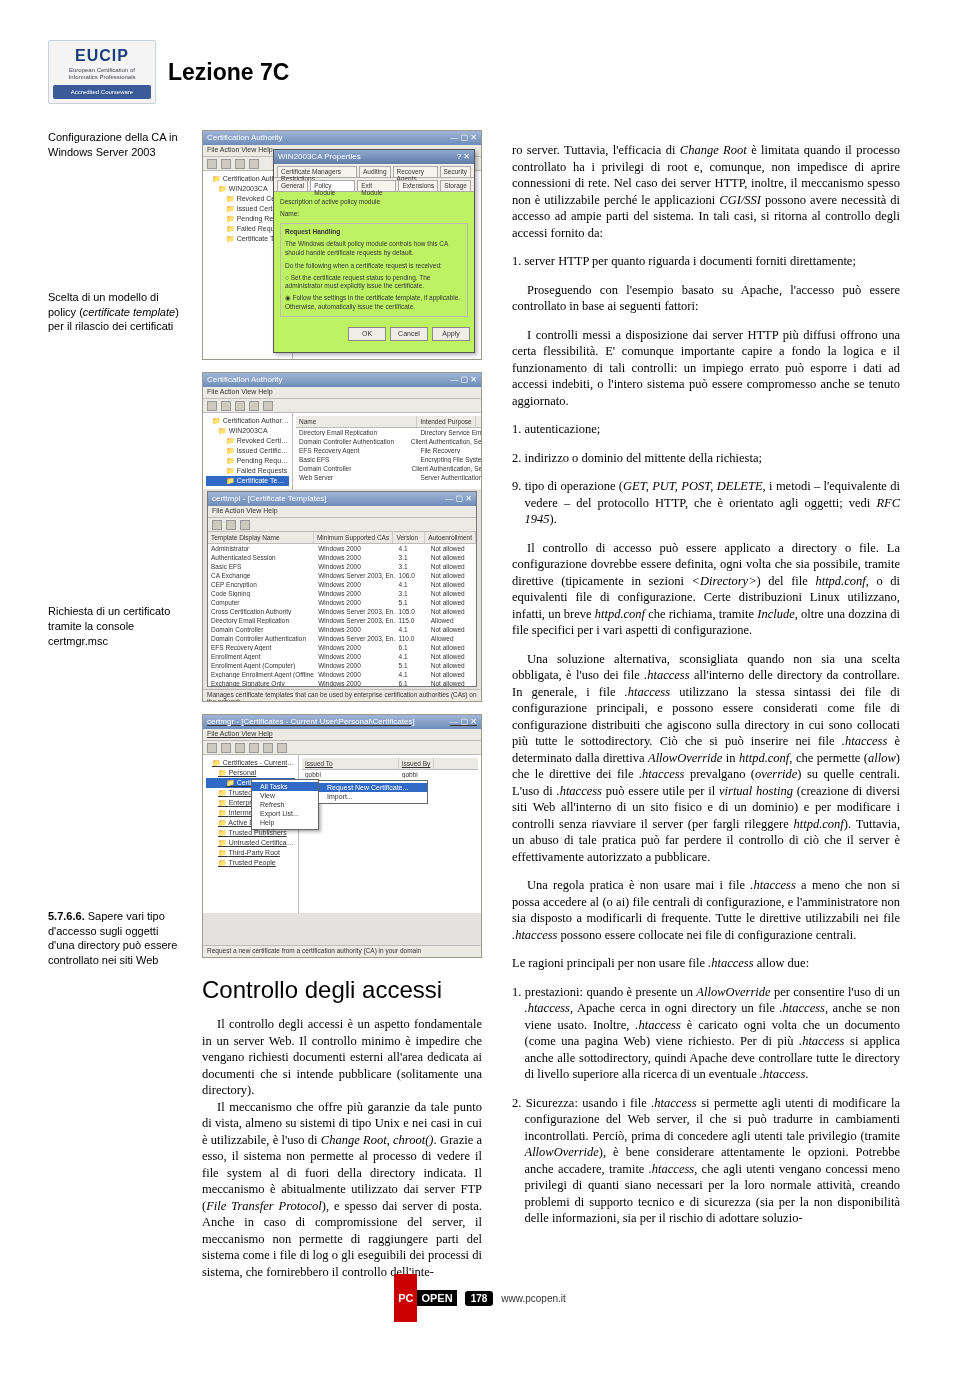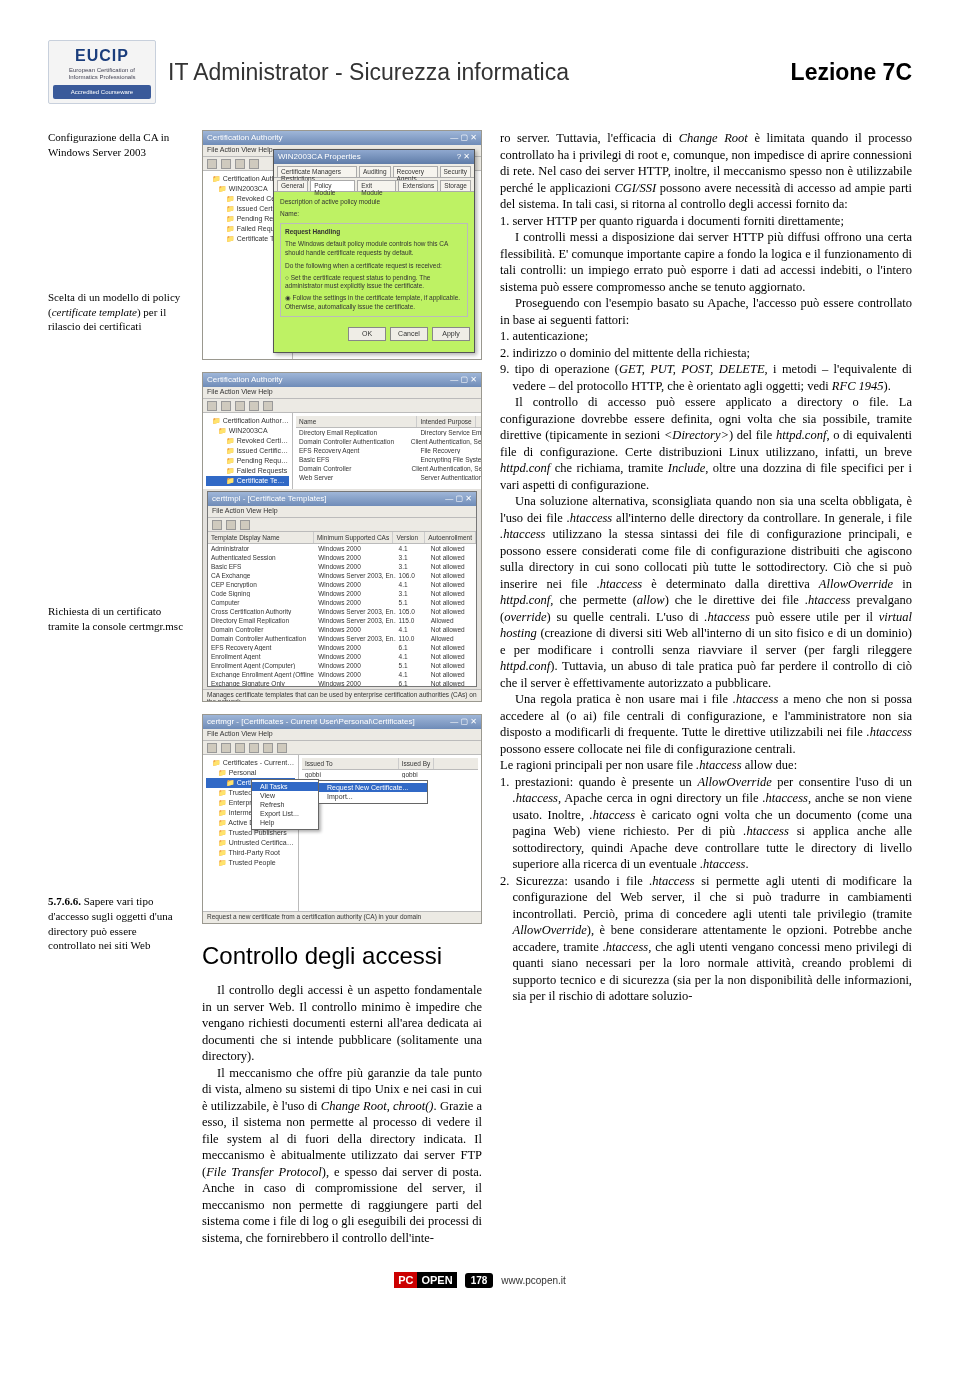--- a/index.html
+++ b/index.html
@@ -7,21 +7,21 @@
   .page { width: 960px; padding: 40px 48px 60px 48px; position: relative; }
   .header { display: flex; align-items: center; gap: 12px; margin-bottom: 26px; }
   .logo { width: 108px; height: 64px; background: #f4f4f4; border: 1px solid #c8d0dc; position: relative; border-radius: 2px; }
   .logo::before { content: "EUCIP"; position: absolute; top: 6px; left: 6px; right: 6px; text-align: center; font-family: Arial, sans-serif; font-weight: bold; font-size: 16px; color: #1a3d7c; letter-spacing: 1px; }
   .logo::after { content: "European Certification of\A Informatics Professionals"; white-space: pre; position: absolute; top: 26px; left: 6px; right: 6px; font-size: 6px; color: #445; font-family: Arial, sans-serif; line-height: 1.1; text-align: center; }
   .logo .badge { position: absolute; bottom: 4px; left: 4px; right: 4px; height: 14px; background: #3a5a9a; color: #fff; font-size: 6px; font-family: Arial, sans-serif; display: flex; align-items: center; justify-content: center; border-radius: 2px; }
   .hdr-title { font-family: Arial, Helvetica, sans-serif; font-size: 23px; font-weight: 500; color: #333; flex: 1; }
   .hdr-lesson { font-family: Arial, Helvetica, sans-serif; font-size: 23px; font-weight: bold; color: #000; }
   .content { display: flex; gap: 18px; }
   .colL { width: 136px; flex-shrink: 0; }
-  .caption { font-family: Liberation Serif, serif; font-size: 11px; line-height: 1.35; color: #000; margin-bottom: 10px; }
+  .caption { font-family: Liberation Sans, sans-serif; font-size: 11px; line-height: 1.35; color: #000; margin-bottom: 10px; }
   .caption .i { font-style: italic; }
   .colM { width: 280px; flex-shrink: 0; }
   .shot { width: 280px; background: #e4e2de; border: 1px solid #9a988f; margin-bottom: 12px; position: relative; font-family: Tahoma, Arial, sans-serif; font-size: 7px; color: #333; overflow: hidden; }
   .shot .titlebar { height: 14px; background: linear-gradient(#9fb6d8,#6f8cb8); color: #fff; font-size: 8px; padding: 2px 4px; display: flex; justify-content: space-between; }
   .shot .menubar { height: 12px; background: #eceae4; border-bottom: 1px solid #bbb; padding: 1px 4px; font-size: 7px; color: #333; }
   .shot .toolbar { height: 14px; background: #eceae4; border-bottom: 1px solid #bbb; display: flex; align-items: center; gap: 4px; padding: 0 4px; }
   .shot .toolbar .ico { width: 10px; height: 10px; background: #cfcabe; border: 1px solid #999; }
   .shot .body { display: flex; height: calc(100% - 40px); }
   .shot .tree { width: 90px; background: #fff; border-right: 1px solid #bbb; padding: 3px; }
   .shot .tree .node { white-space: nowrap; overflow: hidden; text-overflow: ellipsis; padding: 1px 0 1px 6px; }
@@ -38,45 +38,44 @@
   .shot .dialog .btn { width: 38px; height: 14px; background: #efede6; border: 1px solid #888; font-size: 7px; display: flex; align-items: center; justify-content: center; }
   .shot .listhdr { display: flex; background: #eceae4; border-bottom: 1px solid #bbb; font-size: 6.5px; }
   .shot .listhdr div { padding: 2px 3px; border-right: 1px solid #ccc; }
   .shot .row { display: flex; font-size: 6.5px; padding: 1px 0; }
   .shot .row div { padding: 0 3px; overflow: hidden; white-space: nowrap; }
   .ctx { position: absolute; background: #fff; border: 1px solid #666; box-shadow: 2px 2px 3px rgba(0,0,0,0.3); font-size: 7px; padding: 2px 0; }
   .ctx div { padding: 1px 16px 1px 8px; }
   .ctx div.hl { background: #3169c6; color: #fff; }
   .ctx .sub { position: absolute; left: 100%; top: 0; background: #fff; border: 1px solid #666; padding: 2px 0; }
   .colR { flex: 1; font-size: 12.5px; line-height: 1.32; text-align: justify; }
-  .colR p { margin: 0; }
+  .colR p { margin: 12px; }
   .colR p.ind { text-indent: 1.2em; }
   .colR .i { font-style: italic; }
   .colR .li-num { text-indent: -1.0em; padding-left: 1.0em; }
   .section-title { font-family: Arial, Helvetica, sans-serif; font-size: 24px; font-weight: 400; color: #000; margin: 18px 0 12px 0; }
   .col-intro p { margin: 0; }
   .footer { position: absolute; bottom: 18px; left: 0; right: 0; display: flex; align-items: center; justify-content: center; gap: 8px; font-family: Arial, sans-serif; font-size: 10px; color: #333; }
   .footer .pcopen { display: inline-flex; align-items: center; }
-  .footer .pc { background: #c00; color: #fff; font-weight: bold; padding: 2px 4px; font-size: 11px; }
+  .footer .pc { background: #c00; color: #fff; font-weight: bold; padding: 18px 4px; font-size: 11px; }
   .footer .open { background: #000; color: #fff; font-weight: bold; padding: 2px 4px; font-size: 11px; }
   .footer .pagenum { background: #000; color: #fff; padding: 2px 6px; border-radius: 3px; font-weight: bold; font-size: 10px; }
   .gap1 { height: 120px; }
   .gap2 { height: 260px; }
   .gap3 { height: 250px; }
 </style>
 </head>
 <body>
 
 <div class="page">
 
   <div class="header">
     <div class="logo">
       <div class="badge">Accredited Courseware</div>
     </div>
-    <div class="hdr-title">IT Administrator - Sicurezza informatica</div>
     <div class="hdr-lesson">Lezione 7C</div>
   </div>
 
   <div class="content">
 
     <div class="colL">
       <div class="caption">Configurazione della CA in Windows Server 2003</div>
       <div class="gap1"></div>
       <div class="caption">
         <span>Scelta di un modello di policy (</span><span class="i">certificate template</span><span>) per il rilascio dei certificati</span>
@@ -323,21 +322,21 @@
                   <div style="width:30%">Windows 2000</div>
                   <div style="width:12%">6.1</div>
                   <div>Not allowed</div>
                 </div>
               </div>
           </div>
         </div>
         <div style="position:absolute;bottom:0;left:0;right:0;height:12px;background:#eceae4;border-top:1px solid #bbb;font-size:6.5px;padding:1px 4px">Manages certificate templates that can be used by enterprise certification authorities (CAs) on the network.</div>
       </div>
 
-      <div class="shot" style="height:210px;">
+      <div class="shot" style="height:244px;text-decoration:underline;">
         <div class="titlebar">
             <span>certmgr - [Certificates - Current User\Personal\Certificates]</span>
             <span>— ▢ ✕</span>
           </div>
         <div class="menubar">File  Action  View  Help</div>
         <div class="toolbar">
             <div class="ico"></div>
             <div class="ico"></div>
             <div class="ico"></div>
             <div class="ico"></div>
@@ -388,22 +387,22 @@
         <p class="ind">Il controllo degli accessi è un aspetto fondamentale in un server Web. Il controllo minimo è impedire che vengano richiesti documenti esterni all'area dedicata ai documenti che si intende pubblicare (solitamente una directory).</p>
         <p class="ind">
           <span>Il meccanismo che offre più garanzie da tale punto di vista, almeno su sistemi di tipo Unix e nei casi in cui è utilizzabile, è l'uso di </span><span class="i">Change Root</span><span>, </span><span class="i">chroot()</span><span>. Grazie a esso, il sistema non permette al processo di vedere il file system al di fuori della directory indicata. Il meccanismo è abitualmente utilizzato dai server FTP (</span><span class="i">File Transfer Protocol</span><span>), e spesso dai server di posta. Anche in caso di compromissione del server, il meccanismo non permette di raggiungere parti del sistema come i file di log o gli eseguibili dei processi di sistema, che fornirebbero il controllo dell'inte-</span>
         </p>
       </div>
     </div>
 
     <div class="colR">
       <p><span>ro server. Tuttavia, l'efficacia di </span><span class="i">Change Root</span><span> è limitata quando il processo controllato ha i privilegi di root e, comunque, non impedisce di aprire connessioni di rete. Nel caso dei server HTTP, inoltre, il meccanismo spesso non è utilizzabile perché le applicazioni </span><span class="i">CGI/SSI</span><span> possono avere necessità di accesso ad ampie parti del sistema. In tali casi, si ritorna al controllo degli accessi fornito da:</span></p>
       <p class="li-num">1. server HTTP per quanto riguarda i documenti forniti direttamente;</p>
+      <p class="ind">Proseguendo con l'esempio basato su Apache, l'accesso può essere controllato in base ai seguenti fattori:</p>
       <p class="ind">I controlli messi a disposizione dai server HTTP più diffusi offrono una certa flessibilità. E' comunque importante capire a fondo la logica e il funzionamento di tali controlli: un impiego errato può esporre i dati ad accessi indebiti, o l'intero sistema può essere compromesso anche se tenuto aggiornato.</p>
-      <p class="ind">Proseguendo con l'esempio basato su Apache, l'accesso può essere controllato in base ai seguenti fattori:</p>
       <p class="li-num">1. autenticazione;</p>
       <p class="li-num">2. indirizzo o dominio del mittente della richiesta;</p>
       <p class="li-num"><span>9. tipo di operazione (</span><span class="i">GET, PUT, POST, DELETE</span><span>, i metodi – l'equivalente di vedere – del protocollo HTTP, che è orientato agli oggetti; vedi </span><span class="i">RFC 1945</span><span>).</span></p>
       <p class="ind"><span>Il controllo di accesso può essere applicato a directory o file. La configurazione dovrebbe essere definita, ogni volta che sia possibile, tramite direttive (tipicamente in sezioni </span><span class="i">&lt;Directory&gt;</span><span>) del file </span><span class="i">httpd.conf</span><span>, o di equivalenti file di configurazione. Certe distribuzioni Linux utilizzano, infatti, un breve </span><span class="i">httpd.conf</span><span> che richiama, tramite </span><span class="i">Include</span><span>, oltre una dozzina di file specifici per i vari aspetti di configurazione.</span></p>
       <p class="ind"><span>Una soluzione alternativa, sconsigliata quando non sia una scelta obbligata, è l'uso dei file </span><span class="i">.htaccess</span><span> all'interno delle directory da controllare. In generale, i file </span><span class="i">.htaccess</span><span> utilizzano la stessa sintassi dei file di configurazione principali, e possono essere considerati come file di configurazione distribuiti che agiscono sulla directory in cui sono collocati più tutte le sottodirectory. Ciò che si può inserire nei file </span><span class="i">.htaccess</span><span> è determinato dalla direttiva </span><span class="i">AllowOverride</span><span> in </span><span class="i">httpd.conf</span><span>, che permette (</span><span class="i">allow</span><span>) che le direttive dei file </span><span class="i">.htaccess</span><span> prevalgano (</span><span class="i">override</span><span>) su quelle centrali. L'uso di </span><span class="i">.htaccess</span><span> può essere utile per il </span><span class="i">virtual hosting</span><span> (creazione di diversi siti Web all'interno di un sito fisico e di un dominio) e per modificare i controlli senza riavviare il server (per fargli rileggere </span><span class="i">httpd.conf</span><span>). Tuttavia, un abuso di tale pratica può far perdere il controllo di ciò che il server è effettivamente autorizzato a pubblicare.</span></p>
       <p class="ind"><span>Una regola pratica è non usare mai i file </span><span class="i">.htaccess</span><span> a meno che non si possa accedere al (o ai) file centrali di configurazione, e l'amministratore non sia disposto a modificarli di frequente. Tutte le direttive utilizzabili nei file </span><span class="i">.htaccess</span><span> possono essere collocate nei file di configurazione centrali.</span></p>
       <p><span>Le ragioni principali per non usare file </span><span class="i">.htaccess</span><span> allow due:</span></p>
       <p class="li-num"><span>1. prestazioni: quando è presente un </span><span class="i">AllowOverride</span><span> per consentire l'uso di un </span><span class="i">.htaccess</span><span>, Apache cerca in ogni directory un file </span><span class="i">.htaccess</span><span>, anche se non viene usato. Inoltre, </span><span class="i">.htaccess</span><span> è caricato ogni volta che un documento (come una pagina Web) viene richiesto. Per di più </span><span class="i">.htaccess</span><span> si applica anche alle sottodirectory, quindi Apache deve controllare tutte le directory di livello superiore alla ricerca di un eventuale </span><span class="i">.htaccess</span><span>.</span></p>
       <p class="li-num"><span>2. Sicurezza: usando i file </span><span class="i">.htaccess</span><span> si permette agli utenti di modificare la configurazione del Web server, il che si può tradurre in cambiamenti incontrollati. Perciò, prima di concedere agli utenti tale privilegio (tramite </span><span class="i">AllowOverride</span><span>), è bene considerare attentamente le opzioni. Potrebbe anche accadere, tramite </span><span class="i">.htaccess</span><span>, che agli utenti vengano concessi meno privilegi di quanti siano necessari per la loro normale attività, creando problemi di supporto tecnico e di sicurezza (sia per la non disponibilità delle informazioni, sia per il rischio di adottare soluzio-</span></p>
     </div>

